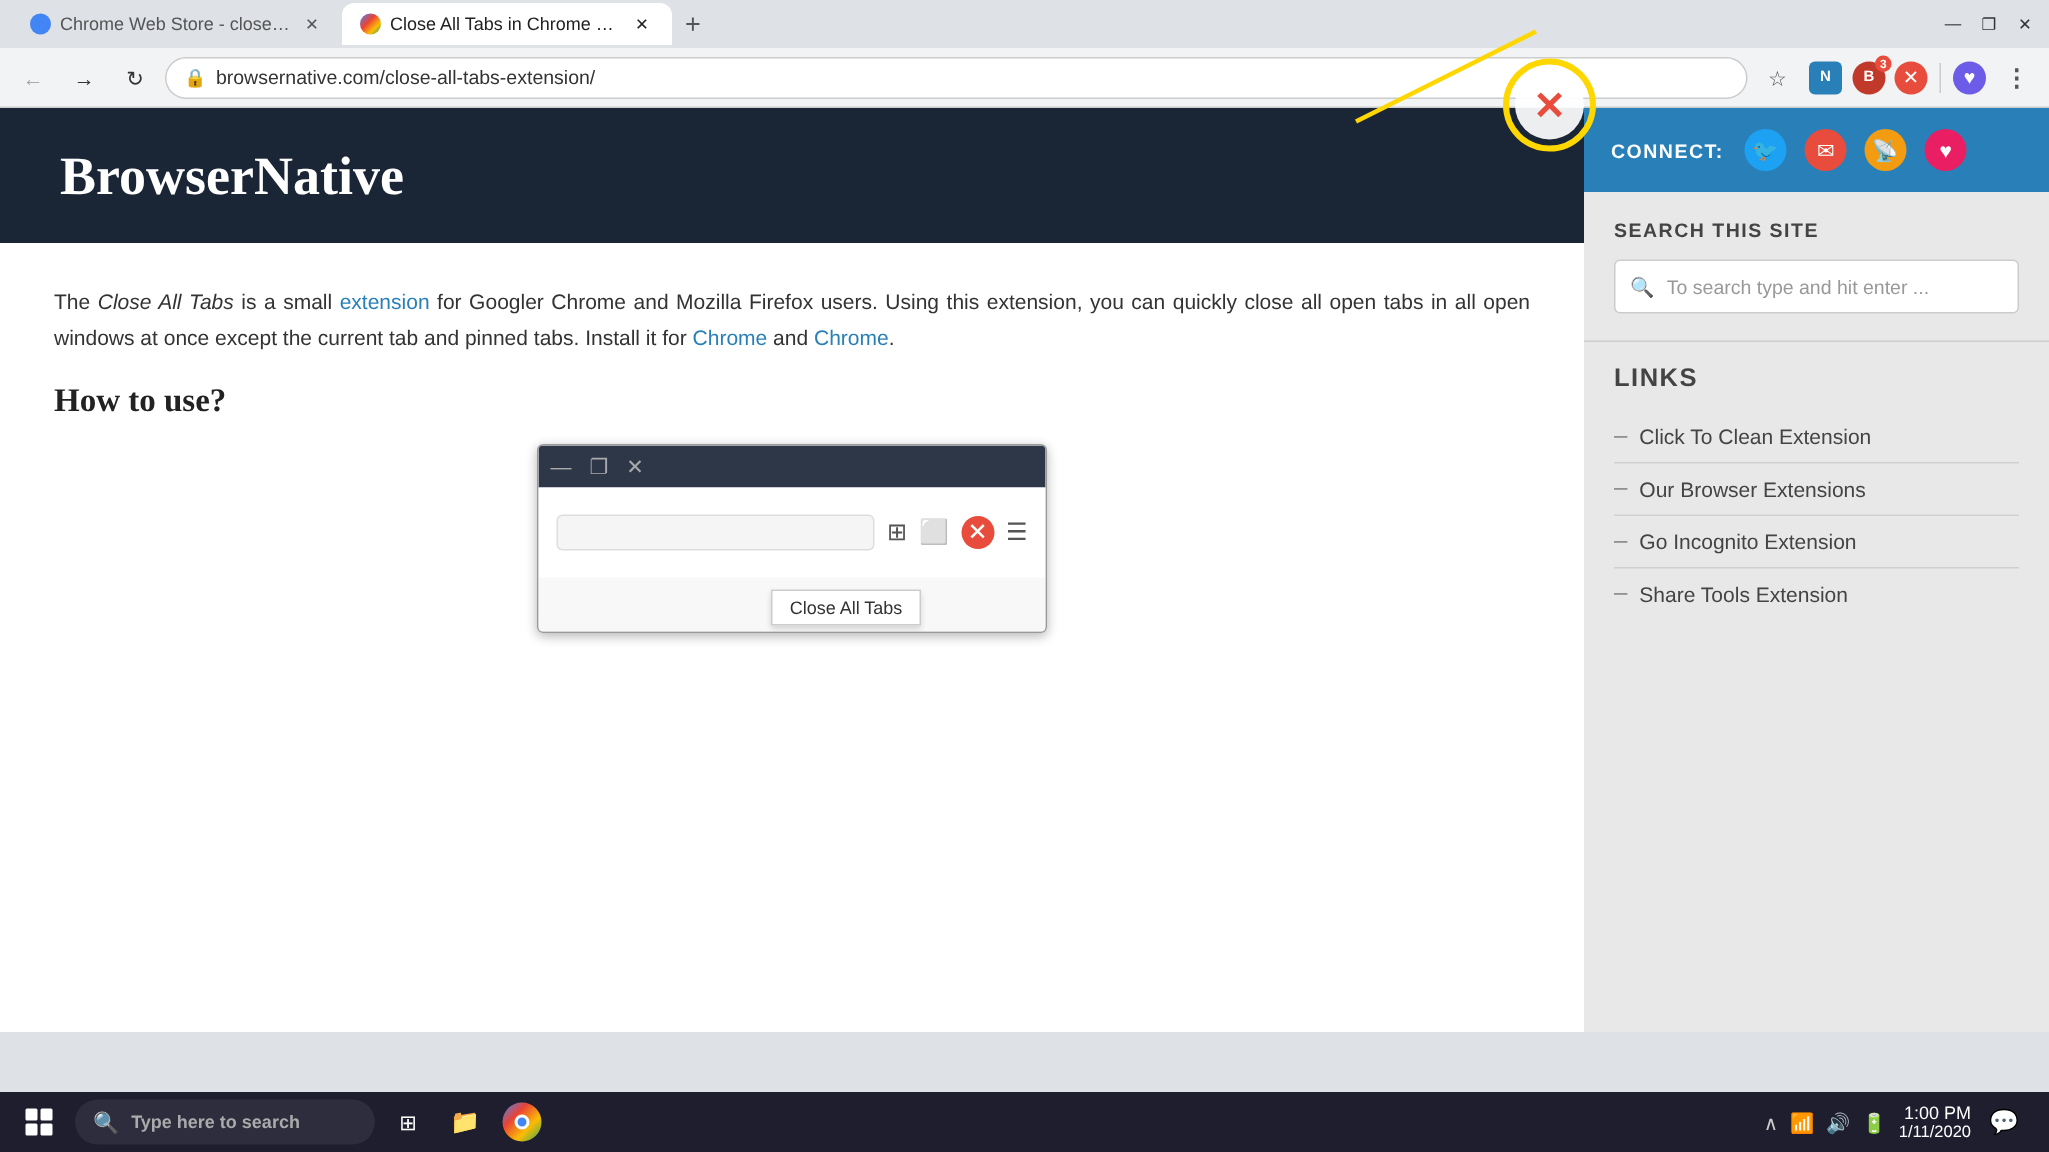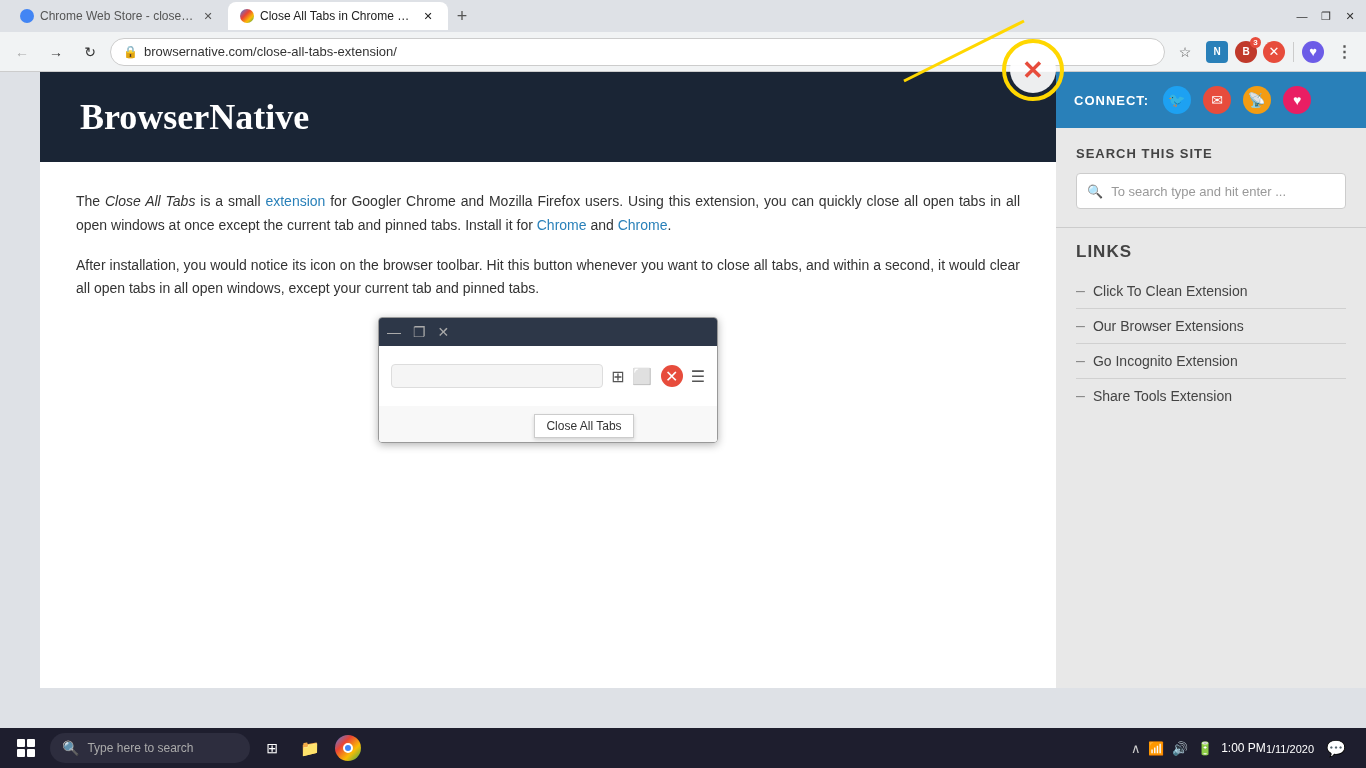--- a/index.html
+++ b/index.html
@@ -140,21 +140,20 @@
       font-size: 36px;
       color: #fff;
       font-weight: bold;
     }
 
     
     .content-wrapper {
       display: flex;
       flex: 1;
       overflow: hidden;
-      padding-left: 40px;
     }
 
     
     .main-content {
       flex: 1;
       background: #fff;
       padding: 28px 36px;
       overflow-y: auto;
     }
     .main-content h1 {
@@ -389,20 +388,21 @@
       border-radius: 16px;
       height: 30px;
       padding: 0 12px;
       gap: 8px;
       width: 200px;
       cursor: pointer;
     }
     .taskbar-search-text {
       color: #aaa;
       font-size: 12px;
+      font-weight: bold;
     }
     .taskbar-icon {
       width: 32px; height: 32px;
       display: flex; align-items: center; justify-content: center;
       cursor: pointer; color: #fff; font-size: 16px;
       border-radius: 4px;
     }
     .taskbar-spacer { flex: 1; }
     .systray {
       display: flex;
@@ -505,22 +505,22 @@
       <div class="site-header">
         <div class="site-logo">BrowserNative</div>
       </div>
 
       <div class="main-content">
 
         <p>
           The <em>Close All Tabs</em> is a small <a href="#">extension</a> for Googler Chrome and Mozilla Firefox users. Using this extension, you can quickly close all open tabs in all open windows at once except the current tab and pinned tabs. Install it for <a href="#">Chrome</a> and <a href="#">Chrome</a>.
         </p>
 
-
-        <p>After installation, you would notice its icon on the browser toolbar. Hit this button whenever you want to close all tabs, and within a second, it would clear all open tabs in all open windows, except your current tab and pinned tabs.</p>
+        <h2>How to use?</h2>
+
 
         <div class="screenshot-container">
           <div class="browser-screenshot">
 
             <div class="bs-titlebar">
               <span class="bs-btn">—</span>
               <span class="bs-btn">❐</span>
               <span class="bs-btn">✕</span>
             </div>
 
@@ -619,19 +619,19 @@
     <div class="chrome-taskbar-icon">
       <div class="chrome-inner"></div>
     </div>
   </div>
   <div class="taskbar-spacer"></div>
   <div class="systray">
     <span class="systray-icon">∧</span>
     <span class="systray-icon">📶</span>
     <span class="systray-icon">🔊</span>
     <span class="systray-icon">🔋</span>
-    <div style="display:flex;flex-direction:row;align-items:flex-end;cursor:pointer;">
+    <div style="display:flex;flex-direction:column;align-items:flex-end;cursor:pointer;">
       <span class="clock-time">1:00 PM</span>
       <span class="clock-date">1/11/2020</span>
     </div>
     <div class="notif-btn">💬</div>
   </div>
 </div>
 
 </body></html>

